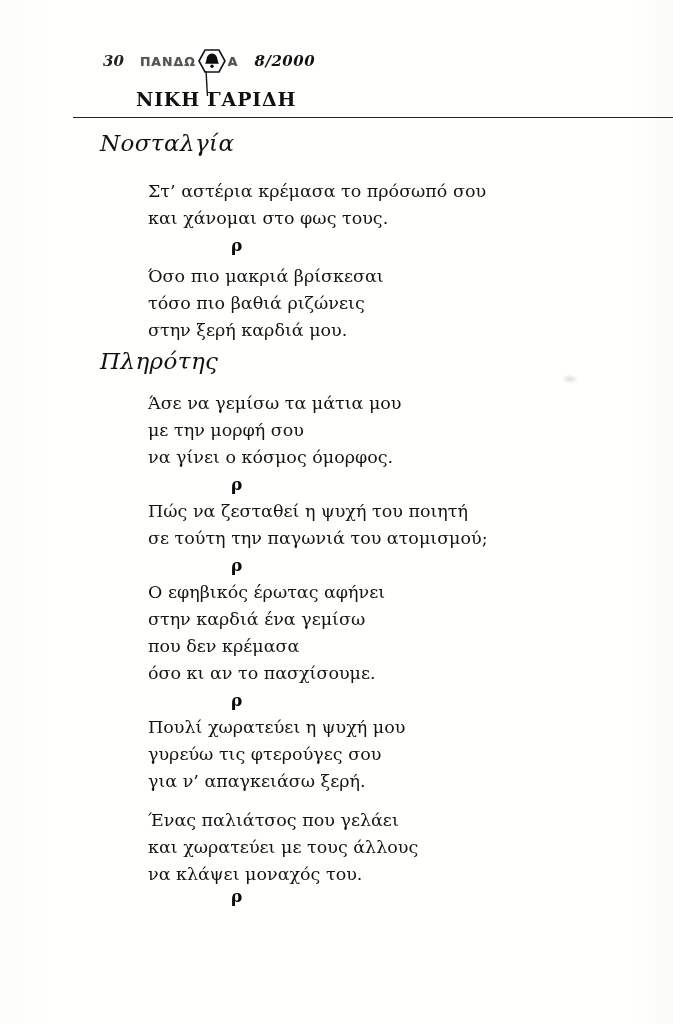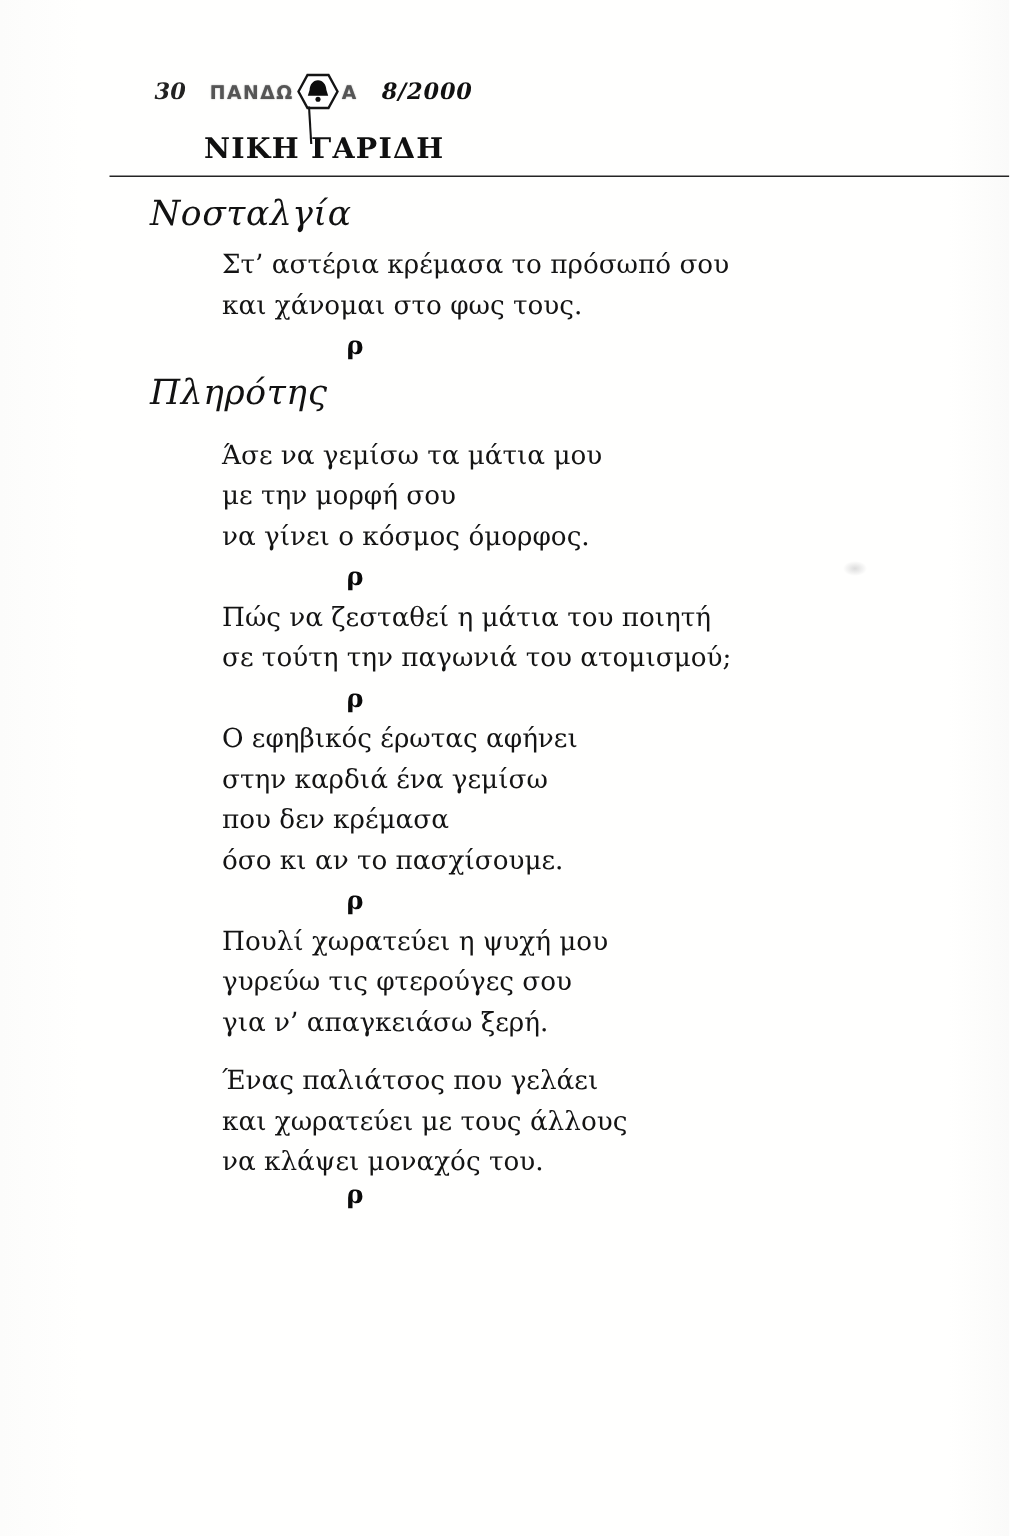--- a/index.html
+++ b/index.html
@@ -51,35 +51,40 @@
       </svg>
       <span class="logotxt">Α</span>
     </span>
     <span class="issue">8/2000</span>
   </div>
 
   <div class="author">ΝΙΚΗ ΓΑΡΙΔΗ</div>
   <div class="rule"></div>
 
   <div class="ptitle">Νοσταλγία</div>
-  <div class="stanza" style="margin-top:6px">
+  <div class="stanza" style="margin-top:20px">
     <p class="line">Στ’ αστέρια κρέμασα το πρόσωπό σου</p>
     <p class="line">και χάνομαι στο φως τους.</p>
   </div>
   <div class="sep">ρ</div>
+  <div class="stanza" style="margin-top:4px">
+    <p class="line">Όσο πιο μακριά βρίσκεσαι</p>
+    <p class="line">τόσο πιο βαθιά ριζώνεις</p>
+    <p class="line">στην ξερή καρδιά μου.</p>
+  </div>
 
   <div class="ptitle" style="margin-top:2px">Πληρότης</div>
   <div class="stanza" style="margin-top:14px">
     <p class="line">Άσε να γεμίσω τα μάτια μου</p>
     <p class="line">με την μορφή σου</p>
     <p class="line">να γίνει ο κόσμος όμορφος.</p>
   </div>
   <div class="sep">ρ</div>
   <div class="stanza">
-    <p class="line">Πώς να ζεσταθεί η μάτια του ποιητή</p>
+    <p class="line">Πώς να ζεσταθεί η ψυχή του ποιητή</p>
     <p class="line">σε τούτη την παγωνιά του ατομισμού;</p>
   </div>
   <div class="sep">ρ</div>
   <div class="stanza">
     <p class="line">Ο εφηβικός έρωτας αφήνει</p>
     <p class="line">στην καρδιά ένα γεμίσω</p>
     <p class="line">που δεν κρέμασα</p>
     <p class="line">όσο κι αν το πασχίσουμε.</p>
   </div>
   <div class="sep">ρ</div>

